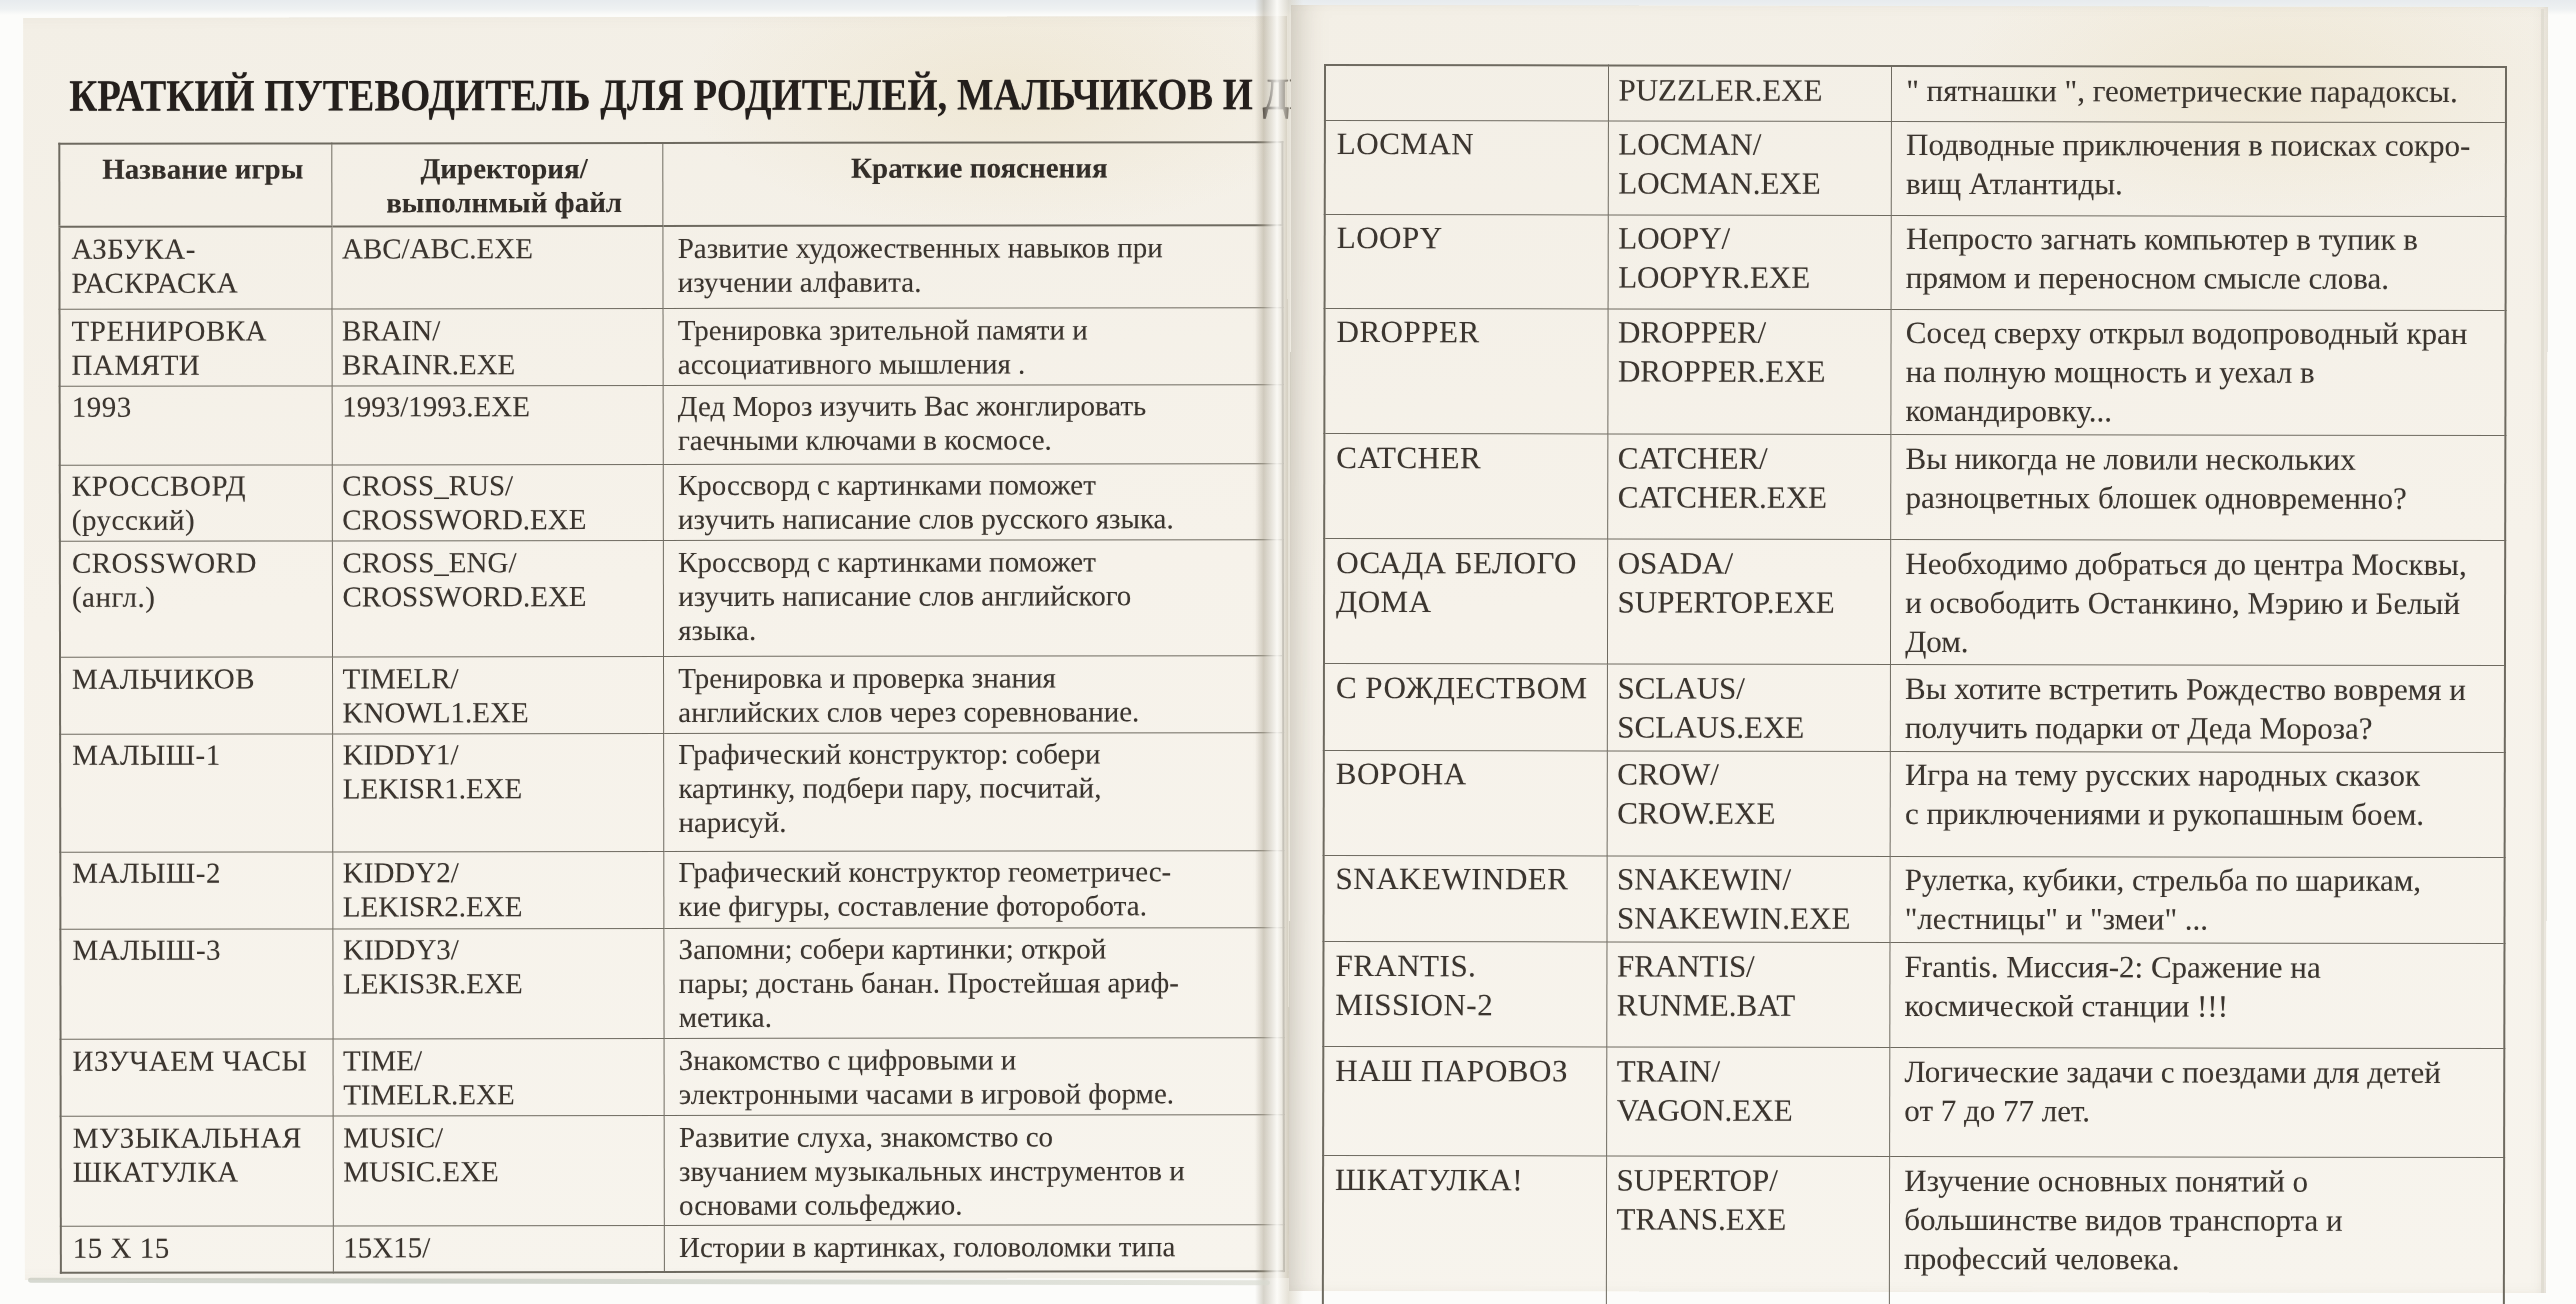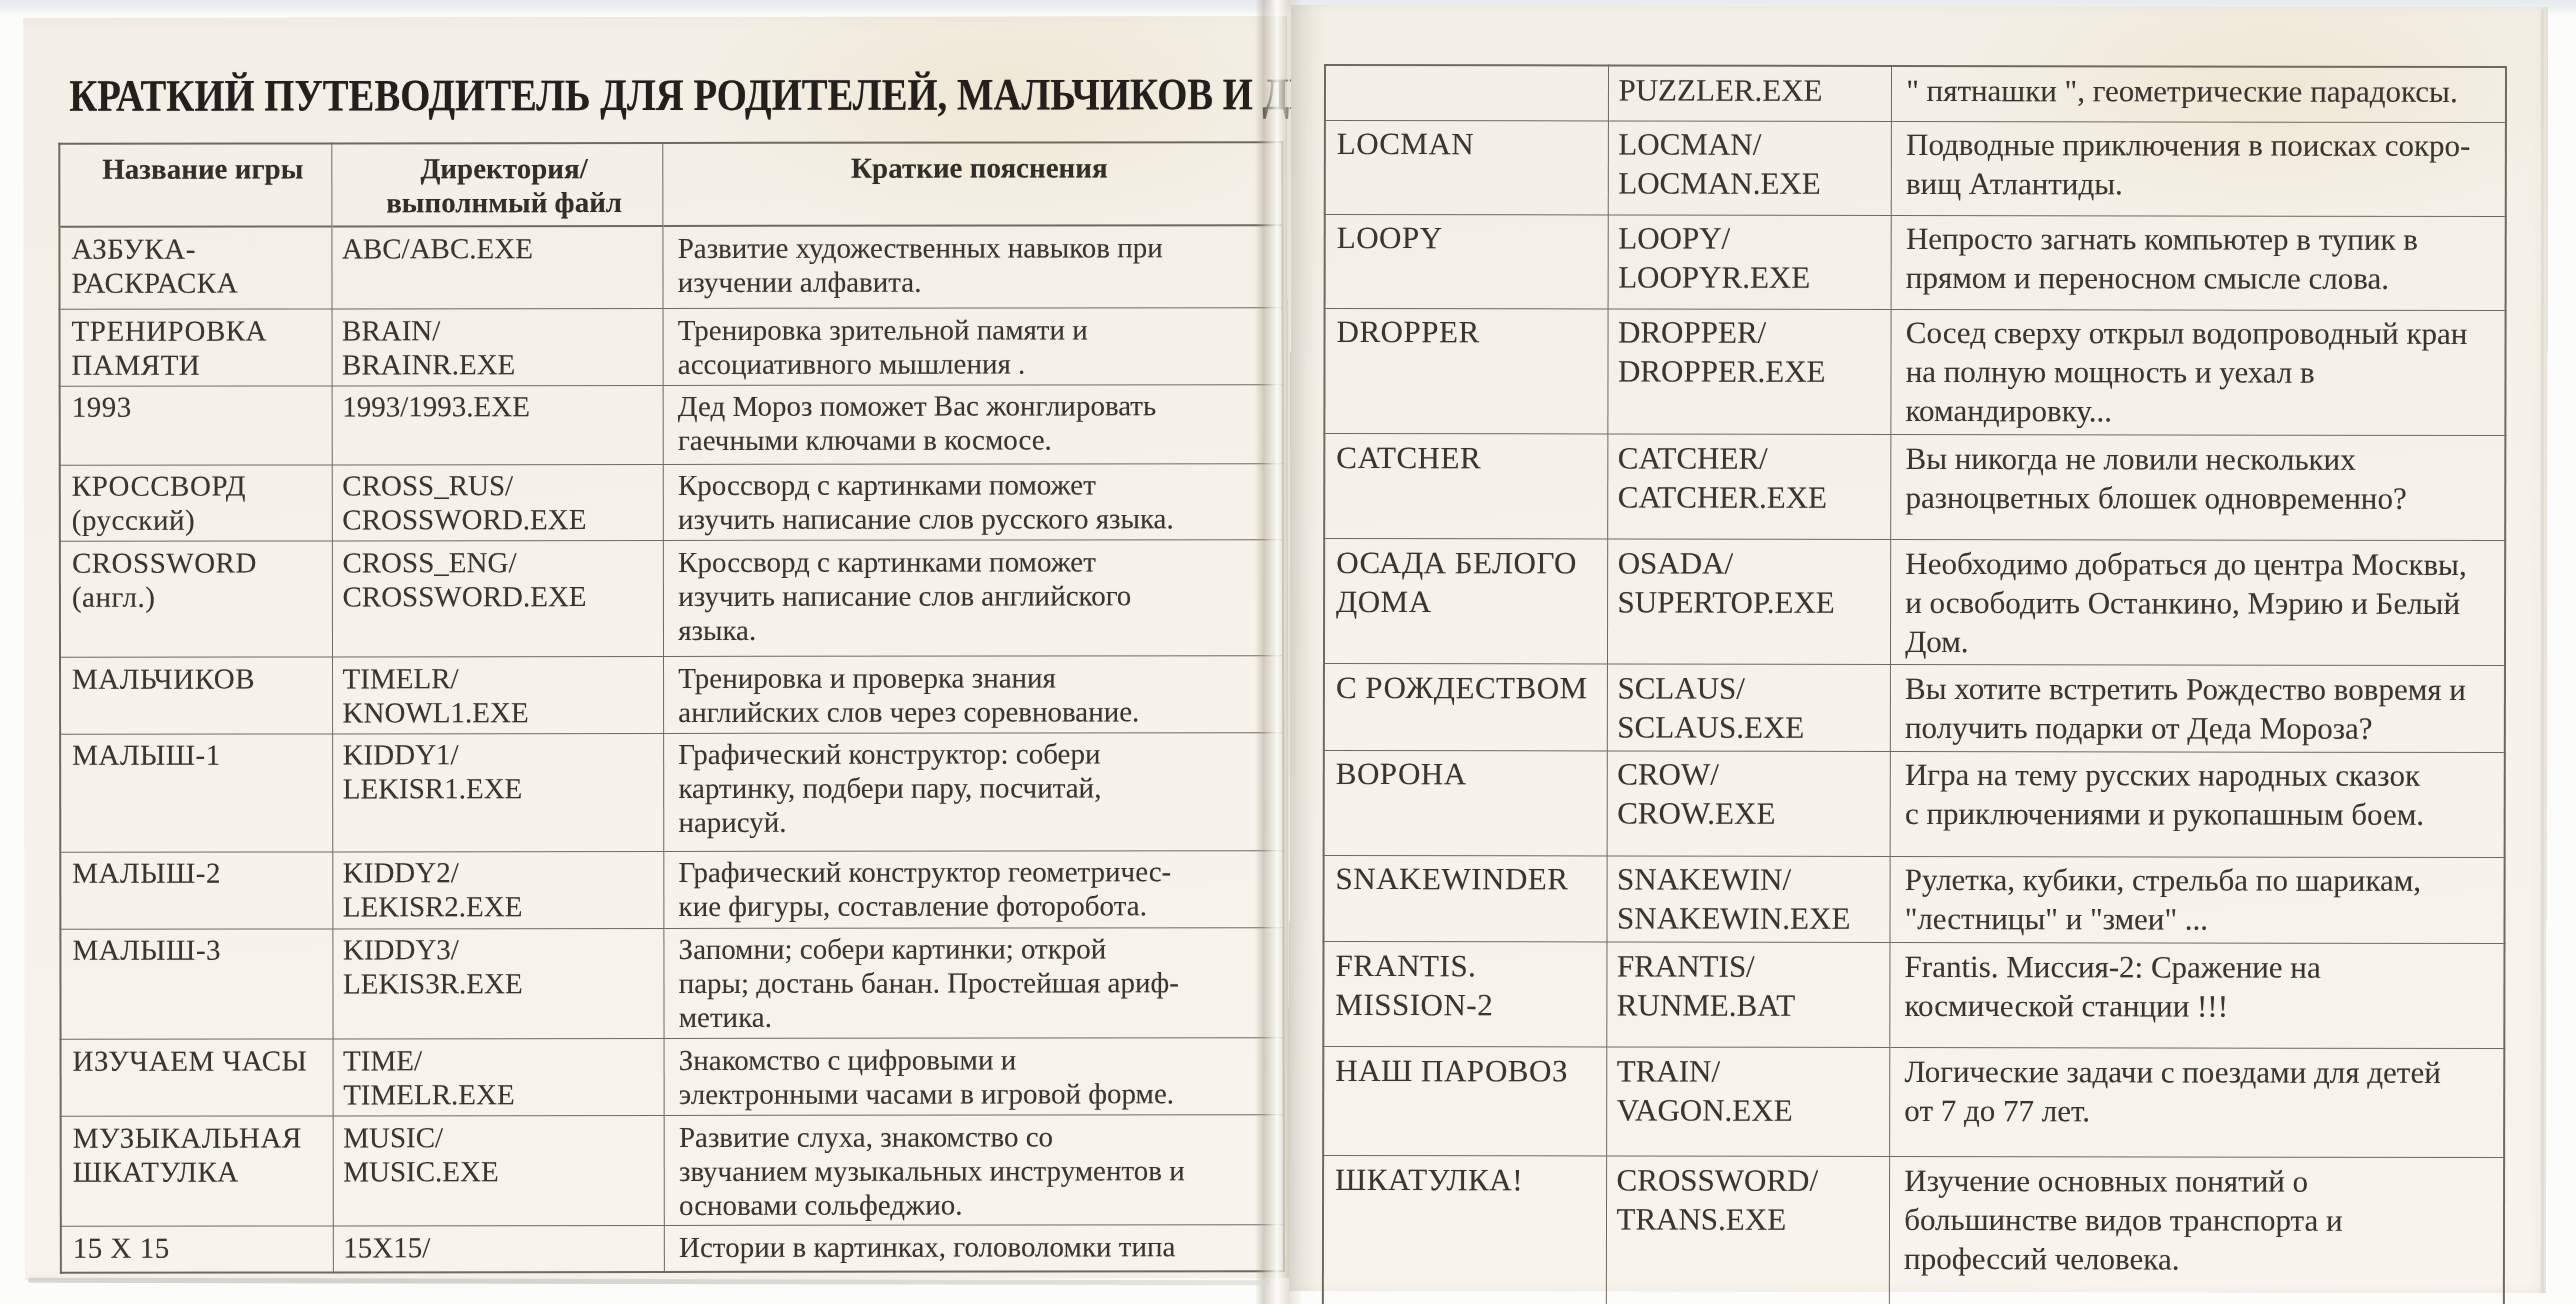--- a/index.html
+++ b/index.html
@@ -153,21 +153,21 @@
 ПАМЯТИ</td>
             <td class="c-dir">BRAIN/
 BRAINR.EXE</td>
             <td class="c-desc">Тренировка зрительной памяти и
 ассоциативного мышления .</td>
           </tr>
 
           <tr>
             <td class="c-name">1993</td>
             <td class="c-dir">1993/1993.EXE</td>
-            <td class="c-desc">Дед Мороз поможет Вас жонглировать
+            <td class="c-desc">Дед Мороз изучить Вас жонглировать
 гаечными ключами в космосе.</td>
           </tr>
 
           <tr>
             <td class="c-name">КРОССВОРД
 (русский)</td>
             <td class="c-dir">CROSS_RUS/
 CROSSWORD.EXE</td>
             <td class="c-desc">Кроссворд с картинками поможет
 изучить написание слов русского языка.</td>
@@ -341,21 +341,21 @@
           <tr>
             <td class="c-name">НАШ ПАРОВОЗ</td>
             <td class="c-dir">TRAIN/
 VAGON.EXE</td>
             <td class="c-desc">Логические задачи с поездами для детей
 от 7 до 77 лет.</td>
           </tr>
 
           <tr>
             <td class="c-name">ШКАТУЛКА!</td>
-            <td class="c-dir">CROSSWORD/
+            <td class="c-dir">SUPERTOP/
 TRANS.EXE</td>
             <td class="c-desc">Изучение основных понятий о
 большинстве видов транспорта и
 профессий человека.</td>
           </tr>
 
       </tbody>
     </table>
   </div>
 

